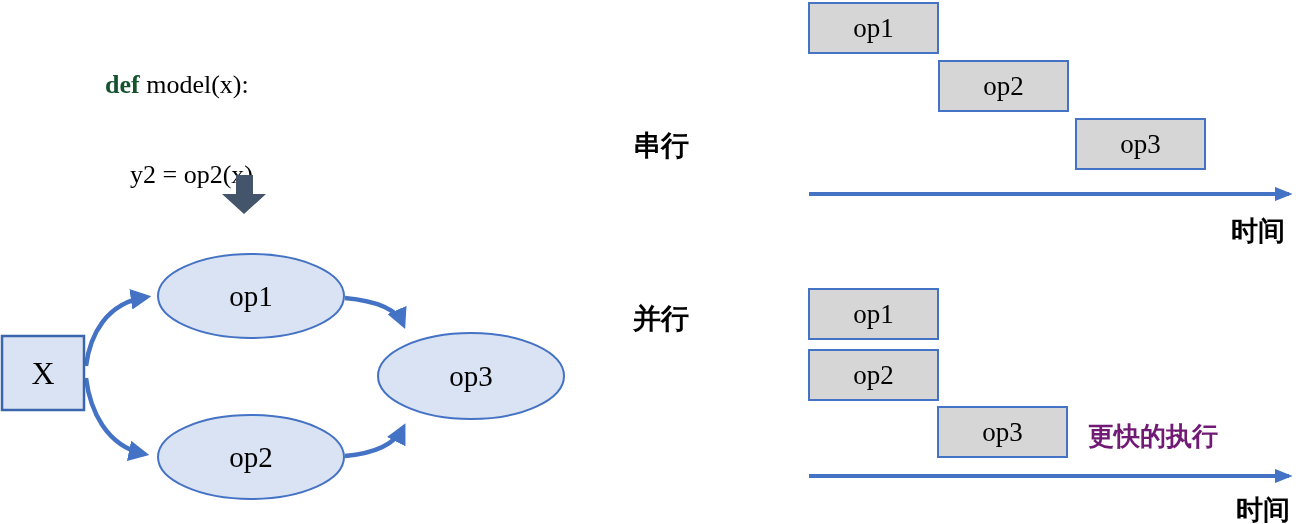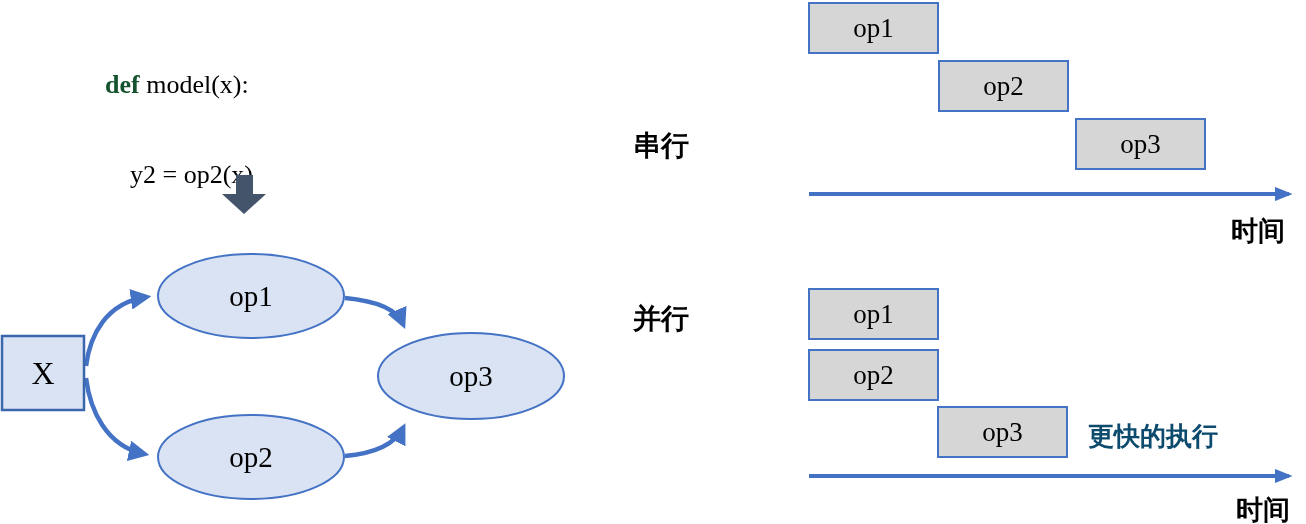--- a/index.html
+++ b/index.html
@@ -22,21 +22,21 @@
   .abs{position:absolute;}
   
   .cn-label{
     position:absolute;
     font-family:"Liberation Sans","DejaVu Sans",sans-serif;
     font-weight:bold;font-size:28px;color:#000000;
   }
   .red-note{
     position:absolute;
     font-family:"Liberation Sans","DejaVu Sans",sans-serif;
-    font-weight:bold;font-size:26px;color:#0c4a6e;
+    font-weight:bold;font-size:26px;color:#701a75;
     white-space:nowrap;
   }
   
   .op-box{
     position:absolute;
     width:127px;height:48px;
     background:#D6D6D6;
     border:2px solid #4472C4;
     display:flex;align-items:center;justify-content:center;
     font-size:27px;color:#000000;

